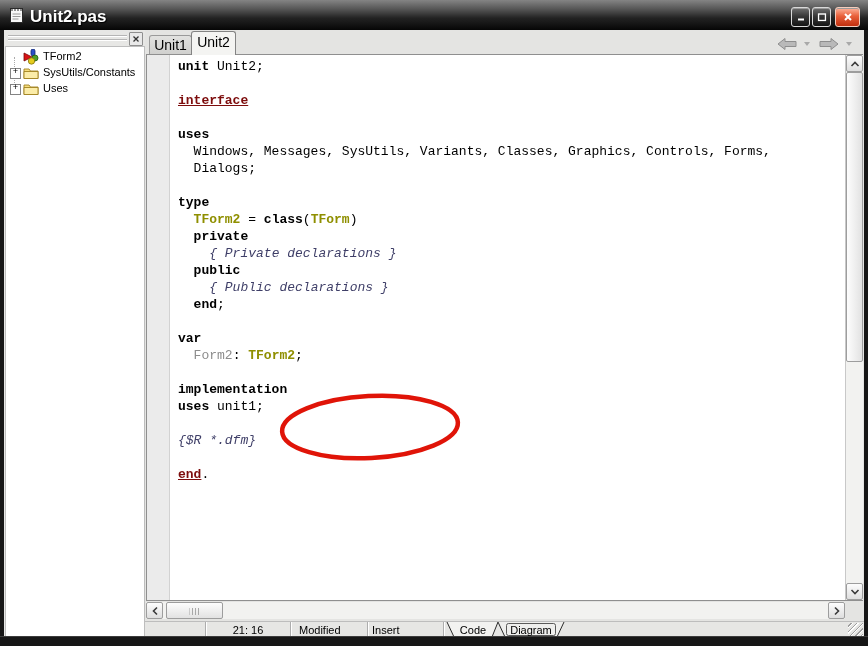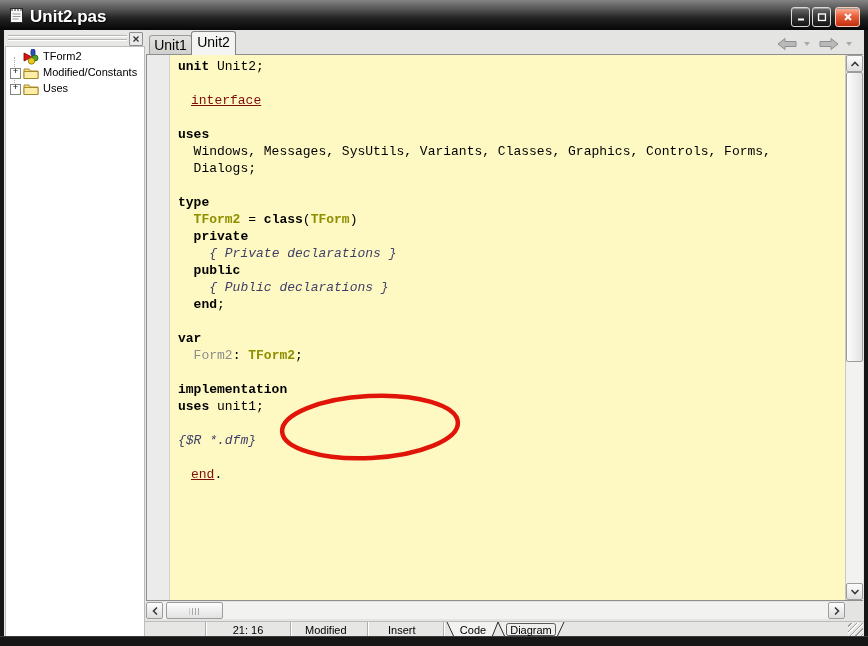--- a/index.html
+++ b/index.html
@@ -38,51 +38,51 @@
   #main{position:absolute;left:141px;top:0;width:719px;height:607px;}
   .tab{position:absolute;font-size:14px;color:#000;text-align:center;
     border:1px solid #9a9a9a;border-bottom:none;border-radius:3px 3px 0 0;}
   #tab-unit1{left:4px;top:5px;width:41px;height:19px;background:linear-gradient(#e2e2e0,#cfcfcd);line-height:19px;}
   #tab-unit2{left:46px;top:1px;width:43px;height:23px;background:#f4f4f2;line-height:21px;border-color:#838383;z-index:2;}
   .nav-group{position:absolute;top:6px;height:16px;}
   #nav-back{right:66px;} #nav-fwd{right:24px;}
   .drop-arrow{position:absolute;top:12px;width:0;height:0;border-left:3px solid transparent;border-right:3px solid transparent;border-top:4px solid #a9a9a9;}
   #drop-back{right:54px;} #drop-fwd{right:12px;}
   
-  #editor{position:absolute;left:1px;top:24px;width:717px;height:547px;background:#fef9c3;border:1px solid #8f8f8f;box-sizing:border-box;}
+  #editor{position:absolute;left:1px;top:24px;width:717px;height:547px;background:#ffffff;border:1px solid #8f8f8f;box-sizing:border-box;}
   #gutter{position:absolute;left:0;top:0;width:22px;height:100%;background:#ebebeb;border-right:1px solid #d2d2d2;}
   #code-lines{position:absolute;left:31px;top:3px;right:20px;bottom:0;overflow:hidden;
     font-family:"Liberation Mono","DejaVu Sans Mono",monospace;font-size:13px;line-height:17px;white-space:pre;}
   .code-line{height:17px;}
   .tk-kw{font-weight:bold;color:#000;}
   .tk-pl{color:#000;}
   .tk-ty{font-weight:bold;color:#8f8f00;}
   .tk-cm{font-style:italic;color:#3f3f68;}
-  .tk-lk{font-weight:normal;color:#7d0d0d;text-decoration:underline;margin-left:13px;}
+  .tk-lk{font-weight:bold;color:#7d0d0d;text-decoration:underline;}
   .tk-id{color:#8c8c8c;}
   
   .sb-btn{position:absolute;background:linear-gradient(180deg,#fdfdfd,#dedede);border:1px solid #9d9d9d;border-radius:2px;box-sizing:border-box;}
   .sb-btn svg{position:absolute;left:50%;top:50%;transform:translate(-50%,-50%);}
   #vscroll{position:absolute;right:1px;top:25px;width:17px;height:545px;background:#f2f2f0;border-left:1px solid #c8c8c8;}
   #vs-up{left:0;top:0;width:17px;height:17px;}
   #vs-down{left:0;bottom:0;width:17px;height:17px;}
   #vs-thumb{position:absolute;left:0;top:17px;width:17px;height:290px;background:linear-gradient(90deg,#fdfdfd,#e2e2e2);border:1px solid #9d9d9d;border-radius:2px;box-sizing:border-box;}
   #hscroll{position:absolute;left:1px;top:572px;width:699px;height:17px;background:#f2f2f0;}
   #hs-left{left:0;top:0;width:17px;height:17px;}
   #hs-right{right:0;top:0;width:17px;height:17px;}
   #hs-thumb{position:absolute;left:20px;top:0;width:57px;height:17px;background:linear-gradient(180deg,#fdfdfd,#e2e2e2);border:1px solid #9d9d9d;border-radius:2px;box-sizing:border-box;}
   #hs-grip{position:absolute;left:50%;top:5px;transform:translateX(-50%);width:11px;height:7px;
     background:repeating-linear-gradient(90deg,#a8a8a8 0 1px,transparent 1px 3px);}
   
   #statusbar{position:absolute;left:0px;top:591px;width:719px;height:16px;background:#e6e6e4;border-top:1px solid #bdbdbd;font-size:11px;color:#000;}
   .sb-seg{position:absolute;top:0;height:16px;border-right:1px solid #adadad;box-shadow:1px 0 0 #fff;box-sizing:border-box;}
   #seg-0{left:0;width:61px;}
   #seg-pos{left:61px;width:85px;text-align:center;line-height:16px;}
-  #seg-mod{left:146px;width:77px;line-height:16px;padding-left:14px;}
-  #seg-ins{left:223px;width:76px;line-height:16px;padding-left:20px;}
+  #seg-mod{left:146px;width:77px;line-height:16px;padding-left:8px;}
+  #seg-ins{left:223px;width:76px;line-height:16px;padding-left:4px;}
   #doc-tabs{position:absolute;left:301px;top:0px;}
   #resize-grip{position:absolute;right:1px;bottom:1px;width:15px;height:14px;
     background:repeating-linear-gradient(135deg,transparent 0 2px,#9f9f9f 2px 3px,#fff 3px 4px);}
   
   #annotation{position:absolute;left:128px;top:355px;width:196px;height:84px;pointer-events:none;z-index:5;}
 </style>
 </head>
 <body>
 
 <div id="window">
@@ -141,21 +141,21 @@
             <circle cx="8.5" cy="12" r="3.2" fill="#e4cc1e" stroke="#84700a" stroke-width="0.8"></circle>
           </svg>
           <span class="tree-label">TForm2</span>
         </div>
         <div class="tree-row" style="top:18px">
           <span class="plus-box" style="top:3px">+</span>
           <svg class="tree-icon" viewBox="0 0 16 16">
             <path d="M1,4 L6,4 L7.5,6 L15,6 L15,13.5 L1,13.5 Z" fill="#f6dd7c" stroke="#a08220" stroke-width="0.9"></path>
             <path d="M1,6.5 L15,6.5 L15,13.5 L1,13.5 Z" fill="#fbeca8" stroke="#a08220" stroke-width="0.9"></path>
           </svg>
-          <span class="tree-label">Modified/Constants</span>
+          <span class="tree-label">SysUtils/Constants</span>
         </div>
         <div class="tree-row" style="top:34px">
           <span class="plus-box" style="top:3px">+</span>
           <svg class="tree-icon" viewBox="0 0 16 16">
             <path d="M1,4 L6,4 L7.5,6 L15,6 L15,13.5 L1,13.5 Z" fill="#f6dd7c" stroke="#a08220" stroke-width="0.9"></path>
             <path d="M1,6.5 L15,6.5 L15,13.5 L1,13.5 Z" fill="#fbeca8" stroke="#a08220" stroke-width="0.9"></path>
           </svg>
           <span class="tree-label">Uses</span>
         </div>
       </div>

